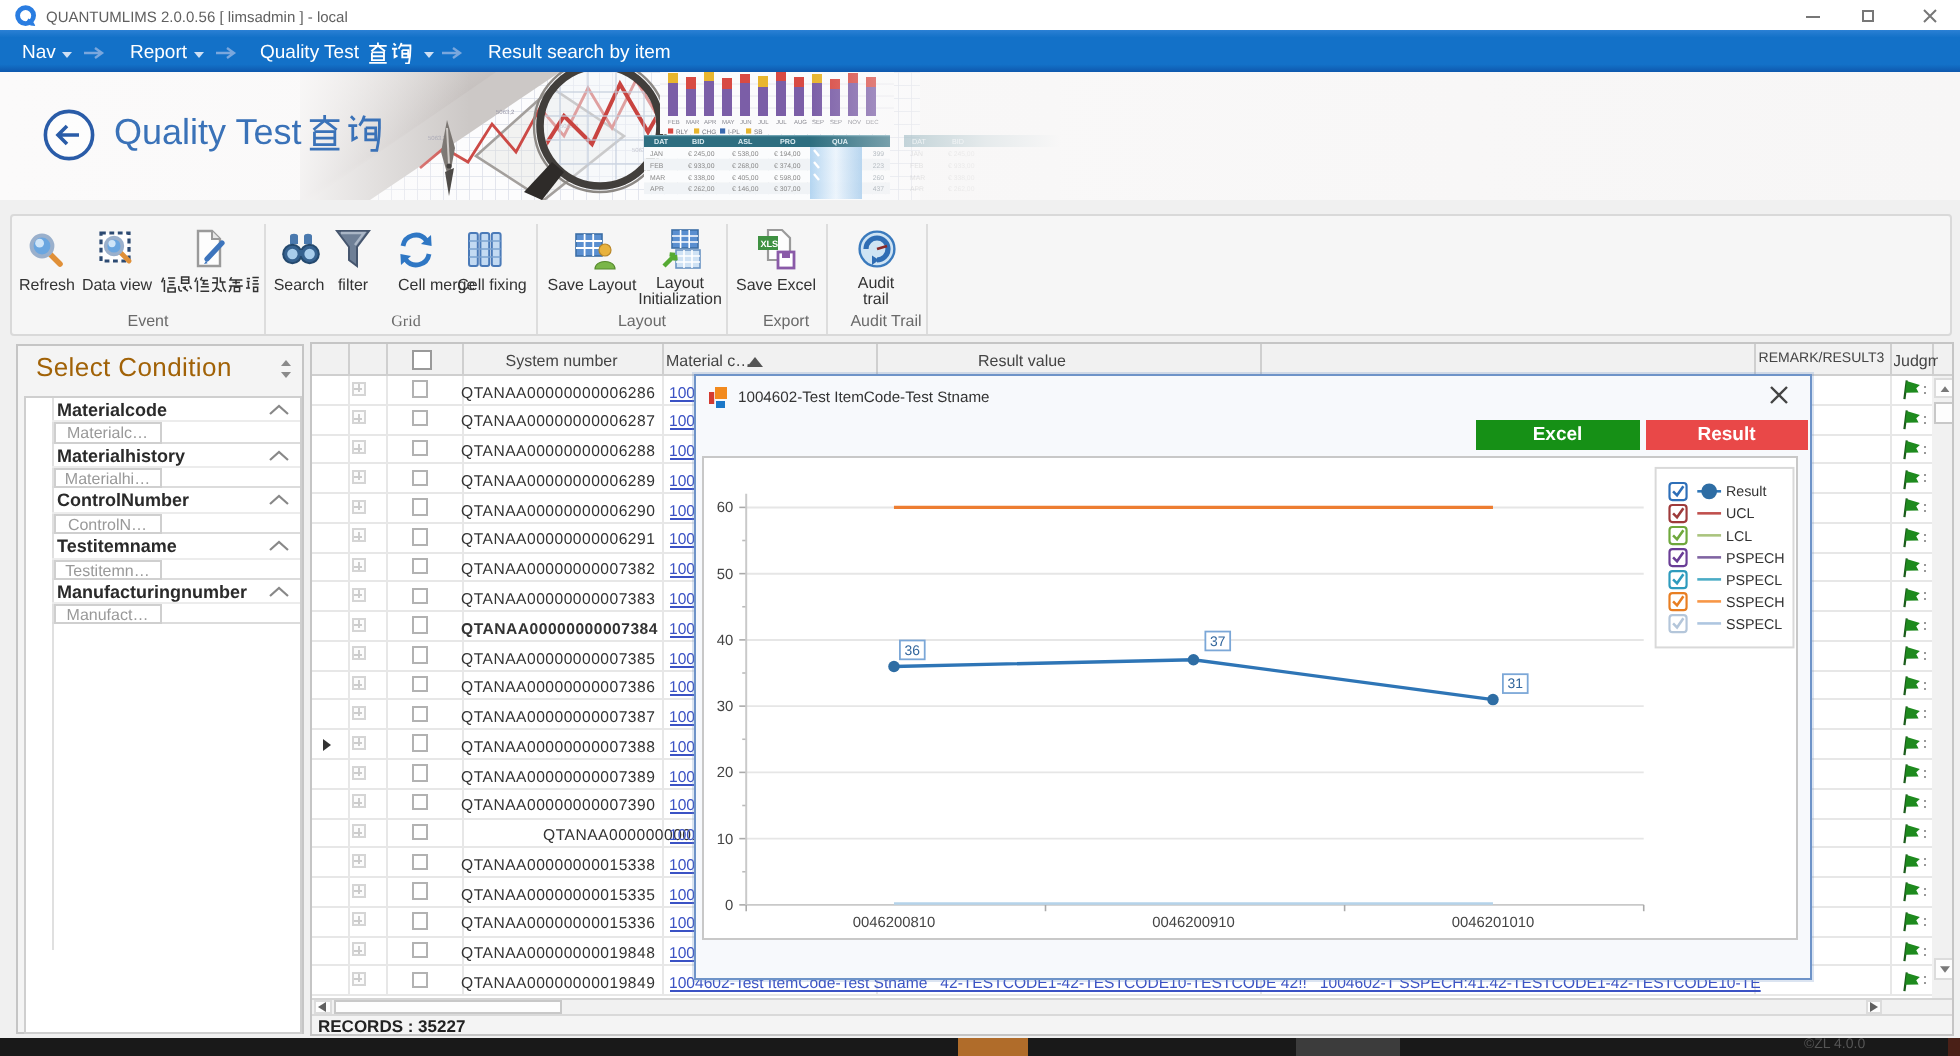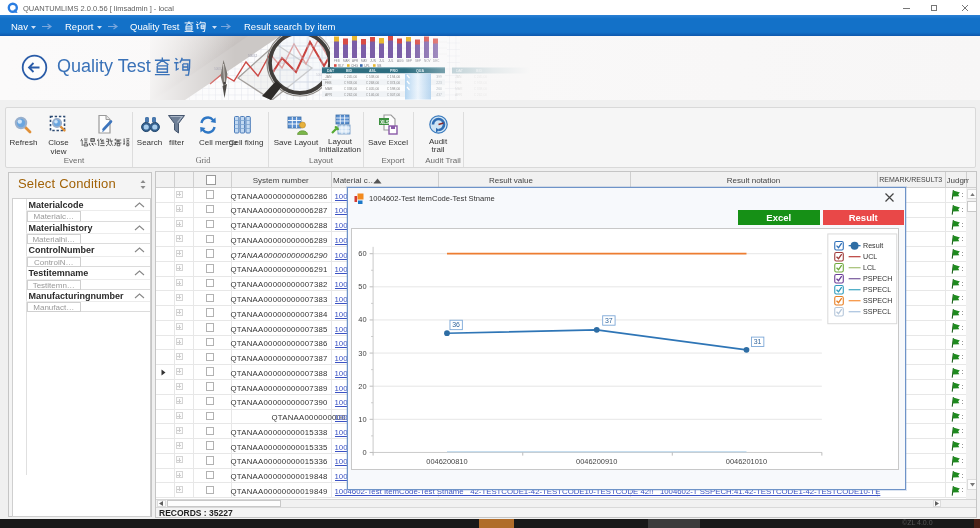--- a/index.html
+++ b/index.html
@@ -332,21 +332,21 @@
     <rect x="13" y="12" width="4" height="3" fill="#8a5aa8"></rect>
   </svg>
   <svg class="abs" style="left:422px;top:6px" width="21" height="21" viewBox="0 0 21 21">
     <circle cx="10.5" cy="10.5" r="8.7" fill="#cfe4f4" stroke="#3a7abd" stroke-width="1.2"></circle>
     <path d="M5 10.5 A5.5 5.5 0 1 1 10.5 16" fill="none" stroke="#2f6db4" stroke-width="2.6"></path>
     <path d="M8 18.5 L11.5 16 L8 13.8 Z" fill="#2f6db4"></path>
     <path d="M10.5 10.5 L15.5 9" stroke="#8a2a2a" stroke-width="1.4"></path>
   </svg>
 
   <div class="abs" style="left:0px;top:29.5px;width:35px;text-align:center;">Refresh</div>
-  <div class="abs" style="left:34px;top:29.5px;width:37px;text-align:center;">Close view</div>
+  <div class="abs" style="left:34px;top:29.5px;width:37px;text-align:center;">Data view</div>
   <svg class="abs" style="left:74px;top:29.5px" width="50" height="9" viewBox="0 0 50 9">
     <g stroke="#333" stroke-width="0.75" fill="none">
       <g>
             <path d="M1.8 0.8 L0.8 3.2 M2.2 2 V8 M4 1 H7.6 M4.4 2.8 H7.2 M4.4 4.4 H7.2 M4 6 H7.6 V8 H4 Z"></path>
           </g>
       <g transform="translate(8.4,0)">
             <path d="M2.4 0.5 H6 V3.6 H2.4 Z M2.4 2 H6 M1 5 C0.8 6.8 1.4 7.8 2.6 7.4 M4.2 5 V7 M6.4 5 L7.4 6.6 M3 5.6 L5.6 7.6"></path>
           </g>
       <g transform="translate(16.8,0)">
             <path d="M1.6 0.8 L0.6 3 M1.9 2.2 V8 M4.2 0.6 L3.4 2.2 M4 2.2 H7.2 M5.6 2.2 L4.6 4 M4.4 4 H7.4 M3.6 5.4 L7.6 5.4 M3.4 7.6 L7.8 7.6"></path>
@@ -445,21 +445,20 @@
 <div class="abs" style="left:721px;top:0;width:1px;height:16px;background:#cfcfcf;"></div>
 <div class="abs" style="left:788.5px;top:0;width:1px;height:16px;background:#cfcfcf;"></div>
 <div class="abs" style="left:810px;top:0;width:1px;height:16px;background:#cfcfcf;"></div>
 <div class="abs" style="left:49.5px;top:3px;width:10px;height:10px;border:1px solid #9a9a9a;background:#fff;"></div>
 <div class="hlbl" style="left:74.5px;width:100.5px;">System number</div>
 <div class="hlbl" style="left:177px;width:46px;text-align:left;">Material c…</div>
 <svg class="abs" style="left:217px;top:6px" width="9" height="6" viewBox="0 0 9 6">
         <path d="M4.5 0.5 L8.5 5.5 H0.5 Z" fill="#555"></path>
       </svg>
 <div class="hlbl" style="left:281.6px;width:146.8px;">Result value</div>
-<div class="hlbl" style="left:474px;width:247px;">Result notation</div>
 <div class="hlbl" style="left:721px;width:67.5px;font-size:7px;">REMARK/RESULT3</div>
 <div class="hlbl" style="left:790.5px;width:22px;text-align:left;overflow:hidden;white-space:nowrap;">Judgm</div>
 <div class="abs" style="left:18px;top:16px;width:1px;height:310px;background:#e7e7e7;"></div>
 <div class="abs" style="left:37px;top:16px;width:1px;height:310px;background:#e7e7e7;"></div>
 <div class="abs" style="left:74.5px;top:16px;width:1px;height:310px;background:#e7e7e7;"></div>
 <div class="abs" style="left:175px;top:16px;width:1px;height:310px;background:#e7e7e7;"></div>
 <div class="abs" style="left:281.6px;top:16px;width:1px;height:310px;background:#e7e7e7;"></div>
 <div class="abs" style="left:474px;top:16px;width:1px;height:310px;background:#e7e7e7;"></div>
 <div class="abs" style="left:721px;top:16px;width:1px;height:310px;background:#e7e7e7;"></div>
 <div class="abs" style="left:788.5px;top:16px;width:1px;height:310px;background:#e7e7e7;"></div>
@@ -518,21 +517,21 @@
           <path d="M1.8 0.5 V10" stroke="#1a5c1a" stroke-width="1.1"></path>
           <path d="M1.8 0.8 L8.6 2 L7 3.9 L8.4 5.8 L1.8 6.8 Z" fill="#1e8a1e"></path>
         </g>
       </svg>
 <div class="abs" style="left:806px;top:65.31px;width:1px;height:1px;background:#999;box-shadow:0 3px 0 #999;"></div>
 <div class="abs" style="left:0;top:75.08px;width:810px;height:14.77px;border-bottom:1px solid #e7e7e7;"></div>
 <div class="abs" style="left:19.5px;top:77.58px;width:7px;height:7px;border:1px solid #d5d5d5;background:#fcfcfc;"></div>
 <div class="abs" style="left:21px;top:81.08px;width:4px;height:1px;background:#cccccc;"></div>
 <div class="abs" style="left:22.5px;top:79.08px;width:1px;height:4px;background:#cccccc;"></div>
 <div class="abs" style="left:49.5px;top:77.28px;width:8.5px;height:8.5px;border:1px solid #b2b2b2;background:#fff;"></div>
-<div class="abs" style="left:74.5px;top:78.68px;width:95px;text-align:center;font-size:7.8px;color:#333;letter-spacing:0.25px;font-style:italic;">QTANAA00000000006290</div>
+<div class="abs" style="left:74.5px;top:78.68px;width:95px;text-align:center;font-size:7.8px;color:#333;letter-spacing:0.25px;">QTANAA00000000006290</div>
 <div class="abs" style="left:178.5px;top:78.68px;width:100px;overflow:hidden;white-space:nowrap;font-size:7.8px;color:#3b52c4;text-decoration:underline;">1004602-Test Ite</div>
 <svg class="abs" style="left:795px;top:77.48px" width="10" height="10" viewBox="0 0 10 10">
         <g transform="rotate(7 5 5)">
           <path d="M1.8 0.5 V10" stroke="#1a5c1a" stroke-width="1.1"></path>
           <path d="M1.8 0.8 L8.6 2 L7 3.9 L8.4 5.8 L1.8 6.8 Z" fill="#1e8a1e"></path>
         </g>
       </svg>
 <div class="abs" style="left:806px;top:80.08px;width:1px;height:1px;background:#999;box-shadow:0 3px 0 #999;"></div>
 <div class="abs" style="left:0;top:89.85px;width:810px;height:14.77px;border-bottom:1px solid #e7e7e7;"></div>
 <div class="abs" style="left:19.5px;top:92.35px;width:7px;height:7px;border:1px solid #d5d5d5;background:#fcfcfc;"></div>
@@ -574,21 +573,21 @@
           <path d="M1.8 0.5 V10" stroke="#1a5c1a" stroke-width="1.1"></path>
           <path d="M1.8 0.8 L8.6 2 L7 3.9 L8.4 5.8 L1.8 6.8 Z" fill="#1e8a1e"></path>
         </g>
       </svg>
 <div class="abs" style="left:806px;top:124.39px;width:1px;height:1px;background:#999;box-shadow:0 3px 0 #999;"></div>
 <div class="abs" style="left:0;top:134.16px;width:810px;height:14.77px;border-bottom:1px solid #e7e7e7;"></div>
 <div class="abs" style="left:19.5px;top:136.66px;width:7px;height:7px;border:1px solid #d5d5d5;background:#fcfcfc;"></div>
 <div class="abs" style="left:21px;top:140.16px;width:4px;height:1px;background:#cccccc;"></div>
 <div class="abs" style="left:22.5px;top:138.16px;width:1px;height:4px;background:#cccccc;"></div>
 <div class="abs" style="left:49.5px;top:136.36px;width:8.5px;height:8.5px;border:1px solid #b2b2b2;background:#fff;"></div>
-<div class="abs" style="left:74.5px;top:137.76px;width:95px;text-align:center;font-size:7.8px;color:#333;letter-spacing:0.25px;">QTANAA00000000007384</div>
+<div class="abs" style="left:74.5px;top:137.76px;width:95px;text-align:center;font-size:7.8px;color:#333;letter-spacing:0.25px;font-weight:bold;">QTANAA00000000007384</div>
 <div class="abs" style="left:178.5px;top:137.76px;width:100px;overflow:hidden;white-space:nowrap;font-size:7.8px;color:#3b52c4;text-decoration:underline;">1004602-Test Ite</div>
 <svg class="abs" style="left:795px;top:136.56px" width="10" height="10" viewBox="0 0 10 10">
         <g transform="rotate(7 5 5)">
           <path d="M1.8 0.5 V10" stroke="#1a5c1a" stroke-width="1.1"></path>
           <path d="M1.8 0.8 L8.6 2 L7 3.9 L8.4 5.8 L1.8 6.8 Z" fill="#1e8a1e"></path>
         </g>
       </svg>
 <div class="abs" style="left:806px;top:139.16px;width:1px;height:1px;background:#999;box-shadow:0 3px 0 #999;"></div>
 <div class="abs" style="left:0;top:148.93px;width:810px;height:14.77px;border-bottom:1px solid #e7e7e7;"></div>
 <div class="abs" style="left:19.5px;top:151.43px;width:7px;height:7px;border:1px solid #d5d5d5;background:#fcfcfc;"></div>

